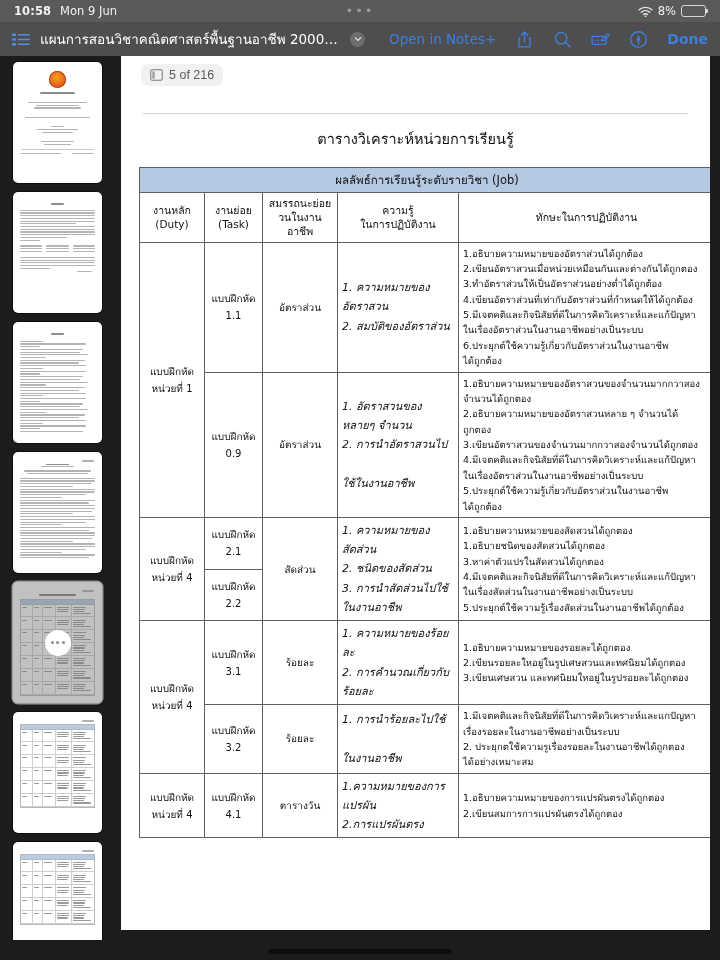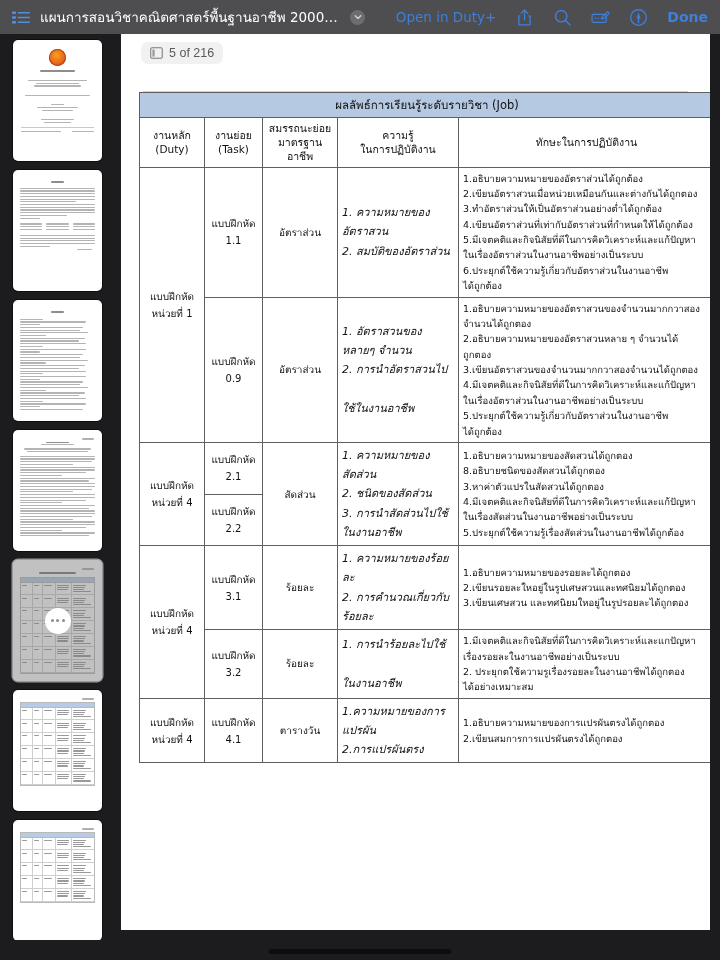--- a/index.html
+++ b/index.html
@@ -305,20 +305,41 @@
     height: 5px;
     background: #0d0d0d;
     border-radius: 3px;
   }
 </style>
 </head>
 <body>
 
 <div class="device">
 
+  <div class="status-bar">
+    <div class="status-left">
+      <span class="status-time">10:58</span>
+      <span class="status-date">Mon 9 Jun</span>
+    </div>
+    <div class="status-center">•••</div>
+    <div class="status-right">
+      <span class="wifi-icon">
+        <svg viewBox="0 0 16 12" xmlns="http://www.w3.org/2000/svg" fill="none" stroke="#e9e9ea" stroke-width="1.5" stroke-linecap="round">
+          <path d="M1.2 4.1a10 10 0 0 1 13.6 0"></path>
+          <path d="M3.6 6.6a6.6 6.6 0 0 1 8.8 0"></path>
+          <path d="M6 9.1a3.2 3.2 0 0 1 4 0"></path>
+          <circle cx="8" cy="11" r=".9" fill="#e9e9ea" stroke="none"></circle>
+        </svg>
+      </span>
+      <span class="batt-pct">8%</span>
+      <span class="batt">
+        <span class="batt-fill" id="batt-fill" style="width: 8%; background: rgb(224, 59, 47);"></span>
+      </span>
+    </div>
+  </div>
 
   <div class="nav-bar">
     <span class="list-icon">
       <svg viewBox="0 0 18 14" xmlns="http://www.w3.org/2000/svg">
         <g fill="#4f8fe0">
           <rect x="0" y="0.5" width="4" height="2.4" rx=".6"></rect>
           <rect x="0" y="5.3" width="4" height="2.4" rx=".6"></rect>
           <rect x="0" y="10.1" width="4" height="2.4" rx=".6"></rect>
           <rect x="5.6" y="0.9" width="12.4" height="1.5" rx=".7"></rect>
           <rect x="5.6" y="5.7" width="12.4" height="1.5" rx=".7"></rect>
@@ -329,21 +350,21 @@
     <span class="doc-title">แผนการสอนวิชาคณิตศาสตร์พื้นฐานอาชีพ 20000-1401</span>
     <span class="chev-badge">
       <svg viewBox="0 0 10 10" xmlns="http://www.w3.org/2000/svg" fill="none" stroke="#d6d6d8" stroke-width="1.6" stroke-linecap="round" stroke-linejoin="round">
         <path d="M1.6 3.4 5 6.8 8.4 3.4"></path>
       </svg>
     </span>
 
     <span class="nav-spacer"></span>
 
     <div class="nav-actions">
-      <span class="nav-link">Open in Duty+</span>
+      <span class="nav-link">Open in Notes+</span>
 
       <span class="nav-ico">
         <svg viewBox="0 0 20 20" xmlns="http://www.w3.org/2000/svg" fill="none" stroke="#3d7fdb" stroke-width="1.4" stroke-linecap="round" stroke-linejoin="round">
           <path d="M10 2.3v10"></path>
           <path d="M6.6 5.6 10 2.2l3.4 3.4"></path>
           <path d="M5.2 8.4H4.1v9.3h11.8V8.4h-1.1"></path>
         </svg>
       </span>
 
       <span class="nav-ico">
@@ -973,40 +994,41 @@
               <rect x=".8" y=".8" width="12.4" height="11.4" rx="1.4"></rect>
               <rect x="2.6" y="2.6" width="2.4" height="7.8" fill="#9a9a9a" stroke="none"></rect>
             </svg>
           </span>
           <span>5 of 216</span>
         </div>
 
         <div class="page-body">
           <div class="head-rule"></div>
 
+          <div class="page-title">ตารางวิเคราะห์หน่วยการเรียนรู้</div>
 
           <table class="an">
             <colgroup>
                 <col class="c1">
                 <col class="c2">
                 <col class="c3">
                 <col class="c4">
                 <col class="c5">
               </colgroup>
             <thead>
               <tr>
                 <th class="band" colspan="5">ผลลัพธ์การเรียนรู้ระดับรายวิชา (Job)</th>
               </tr>
               <tr id="colhead-row">
                   <th class="colhead" style="white-space: pre-line;">งานหลัก
 (Duty)</th>
                   <th class="colhead" style="white-space: pre-line;">งานย่อย
 (Task)</th>
                   <th class="colhead" style="white-space: pre-line;">สมรรถนะย่อย
-มาตรฐานอาชีพ</th>
+วนในงานอาชีพ</th>
                   <th class="colhead" style="white-space: pre-line;">ความรู้
 ในการปฏิบัติงาน</th>
                   <th class="colhead" style="white-space: pre-line;">ทักษะในการปฏิบัติงาน</th>
                 </tr>
             </thead>
             <tbody id="tbody">
                 <tr>
                   <td class="ctr" rowspan="2">
                     <div>แบบฝึกหัด
 หน่วยที่ 1</div>
@@ -1075,21 +1097,21 @@
                   </td>
                   <td class="know" rowspan="2">
                     <div>1. ความหมายของ
 สัดส่วน
 2. ชนิดของสัดส่วน
 3. การนำสัดส่วนไปใช้
 ในงานอาชีพ</div>
                   </td>
                   <td class="skill" rowspan="2">
                     <div>1.อธิบายความหมายของสัดสวนได้ถูกตอง
-8.อธิบายชนิดของสัดสวนได้ถูกตอง
+1.อธิบายชนิดของสัดสวนได้ถูกตอง
 3.หาค่าตัวแปรในสัดสวนได้ถูกตอง
 4.มีเจตคติและกิจนิสัยที่ดีในการคิดวิเคราะห์และแก้ปัญหา
 ในเรื่องสัดส่วนในงานอาชีพอย่างเป็นระบบ
 5.ประยุกต์ใช้ความรู้เรื่องสัดส่วนในงานอาชีพได้ถูกต้อง</div>
                   </td>
                 </tr>
                 <tr>
                   <td class="ctr">
                     <div>แบบฝึกหัด
 2.2</div>

